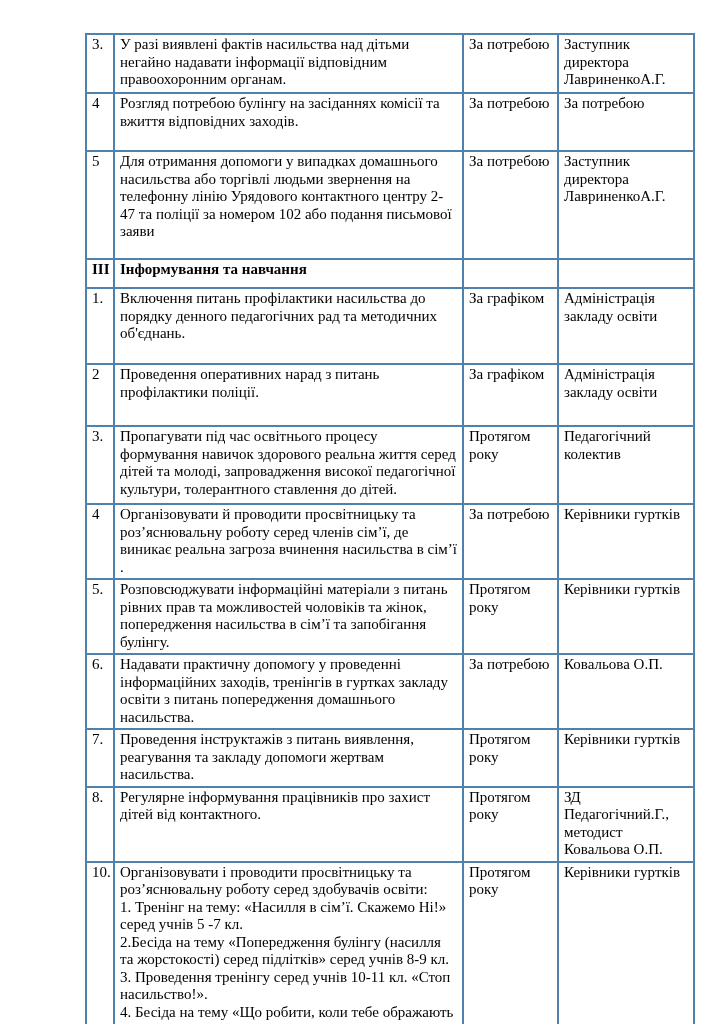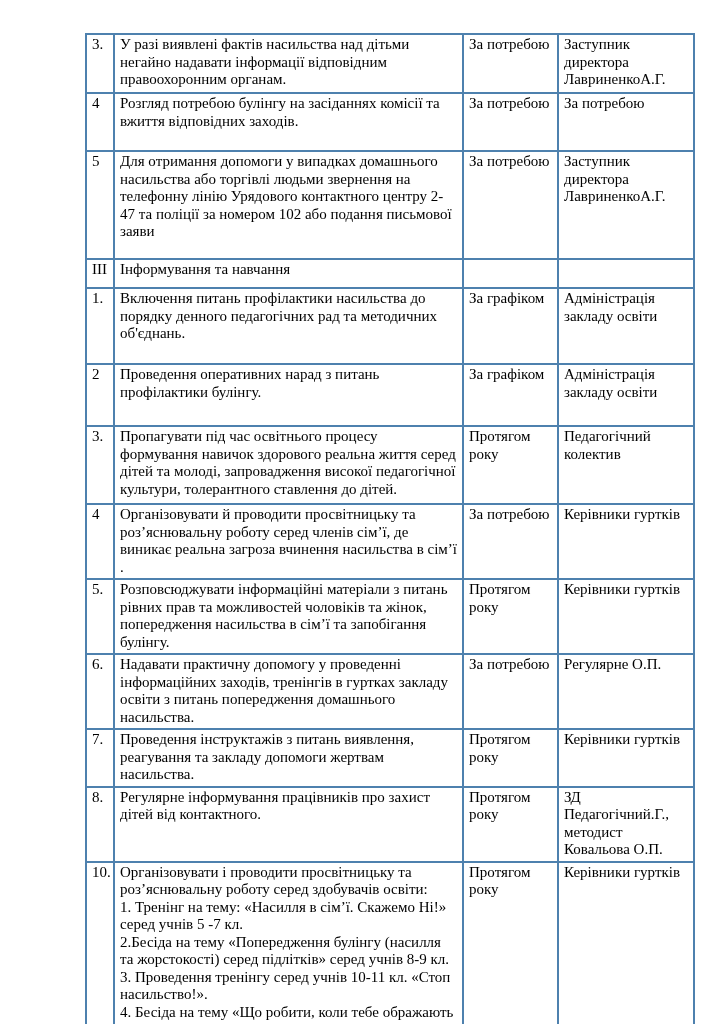--- a/index.html
+++ b/index.html
@@ -38,21 +38,21 @@
     font-size:15px;
     line-height:17.5px;
     white-space:pre-line;
     overflow:hidden;
   }
   td.col-num{
     padding-left:5px;
     padding-right:2px;
   }
   tr.section td{
-    font-weight:normal;
+    font-weight:bold;
     margin-top:8px;
   }
 </style>
 </head>
 <body>
 
 <div class="page">
   <table class="plan-table">
     <colgroup>
       <col style="width:28px">
@@ -86,21 +86,21 @@
           <td class="col-responsible"></td>
         </tr>
         <tr style="height: 76px;">
           <td class="col-num">1.</td>
           <td class="col-activity">Включення питань профілактики насильства до порядку денного педагогічних рад та методичних об'єднань.</td>
           <td class="col-term">За графіком</td>
           <td class="col-responsible">Адміністрація закладу освіти</td>
         </tr>
         <tr style="height: 62px;">
           <td class="col-num">2</td>
-          <td class="col-activity">Проведення оперативних нарад з питань профілактики булінгу.</td>
+          <td class="col-activity">Проведення оперативних нарад з питань профілактики поліції.</td>
           <td class="col-term">За графіком</td>
           <td class="col-responsible">Адміністрація закладу освіти</td>
         </tr>
         <tr style="height: 78px;">
           <td class="col-num">3.</td>
           <td class="col-activity">Пропагувати під час освітнього процесу формування навичок здорового реальна життя серед дітей та молоді, запровадження високої педагогічної культури, толерантного ставлення до дітей.</td>
           <td class="col-term">Протягом року</td>
           <td class="col-responsible">Педагогічний колектив</td>
         </tr>
         <tr style="height: 50px;">
@@ -112,21 +112,21 @@
         <tr style="height: 75px;">
           <td class="col-num">5.</td>
           <td class="col-activity">Розповсюджувати інформаційні матеріали з питань рівних прав та можливостей чоловіків та жінок, попередження насильства в сім’ї та запобігання булінгу.</td>
           <td class="col-term">Протягом року</td>
           <td class="col-responsible">Керівники гуртків</td>
         </tr>
         <tr style="height: 75px;">
           <td class="col-num">6.</td>
           <td class="col-activity">Надавати практичну допомогу у проведенні інформаційних заходів, тренінгів в гуртках закладу освіти з питань попередження домашнього насильства.</td>
           <td class="col-term">За потребою</td>
-          <td class="col-responsible">Регулярне О.П.</td>
+          <td class="col-responsible">Ковальова О.П.</td>
         </tr>
         <tr style="height: 50px;">
           <td class="col-num">7.</td>
           <td class="col-activity">Проведення інструктажів з питань виявлення, реагування та закладу допомоги жертвам насильства.</td>
           <td class="col-term">Протягом року</td>
           <td class="col-responsible">Керівники гуртків</td>
         </tr>
         <tr style="height: 59px;">
           <td class="col-num">8.</td>
           <td class="col-activity">Регулярне інформування працівників про захист дітей від контактного.</td>

